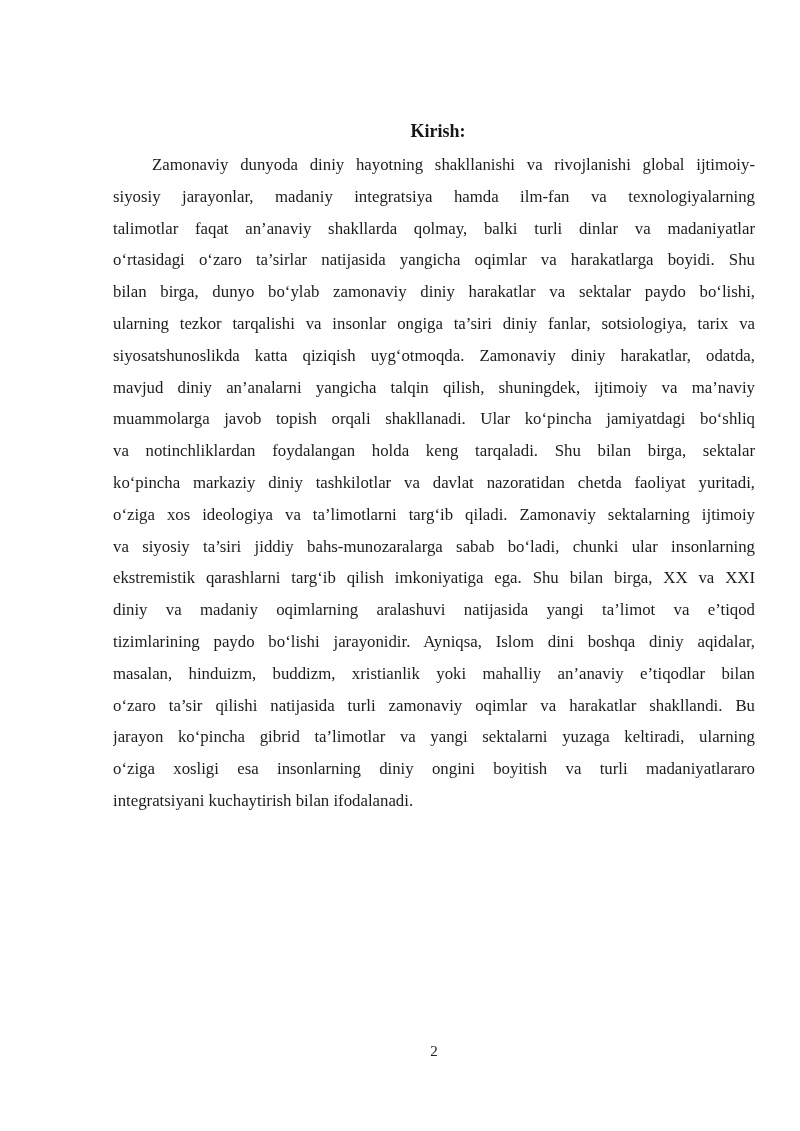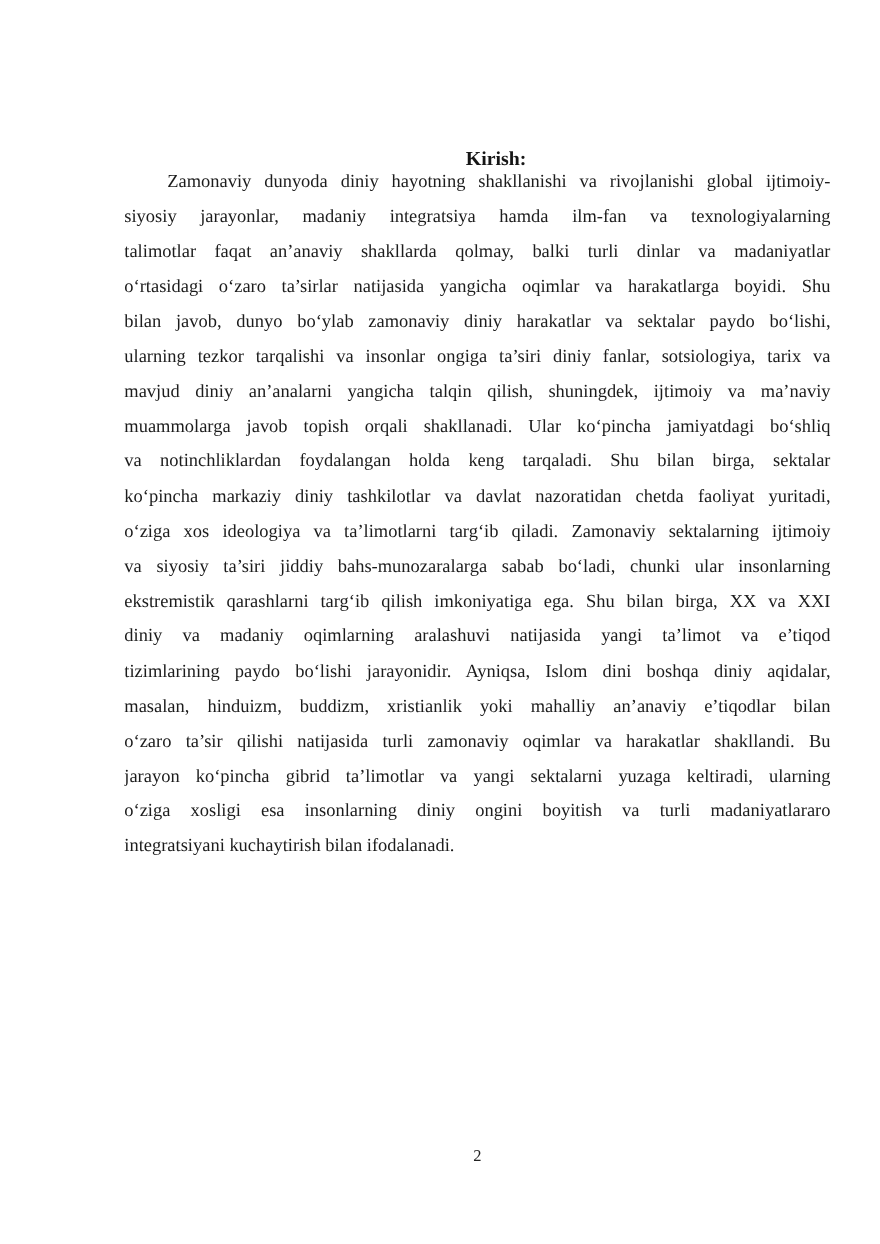--- a/index.html
+++ b/index.html
@@ -20,21 +20,21 @@
     left: 113px;
     top: 0;
     width: 642px;
     height: 1131px;
   }
   .doc-title {
     position: absolute;
     top: 111px;
     left: 0;
     width: 100%;
-    margin: 17px;
+    margin: 4px;
     text-align: center;
     font-size: 18px;
     font-weight: bold;
     line-height: 32px;
     color: #161616;
   }
   .paragraph {
     position: absolute;
     top: 149px;
     left: 0;
@@ -72,22 +72,23 @@
 
 <div class="content">
 
   <h1 class="doc-title">Kirish:</h1>
 
   <div class="paragraph">
     <div class="line indent">Zamonaviy dunyoda diniy hayotning shakllanishi va rivojlanishi global ijtimoiy-</div>
     <div class="line">siyosiy jarayonlar, madaniy integratsiya hamda ilm-fan va texnologiyalarning</div>
     <div class="line">talimotlar faqat an’anaviy shakllarda qolmay, balki turli dinlar va madaniyatlar</div>
     <div class="line">o‘rtasidagi o‘zaro ta’sirlar natijasida yangicha oqimlar va harakatlarga boyidi. Shu</div>
-    <div class="line">bilan javob, dunyo bo‘ylab zamonaviy diniy harakatlar va sektalar paydo bo‘lishi,</div>
+    <div class="line">bilan birga, dunyo bo‘ylab zamonaviy diniy harakatlar va sektalar paydo bo‘lishi,</div>
     <div class="line">ularning tezkor tarqalishi va insonlar ongiga ta’siri diniy fanlar, sotsiologiya, tarix va</div>
+    <div class="line">siyosatshunoslikda katta qiziqish uyg‘otmoqda. Zamonaviy diniy harakatlar, odatda,</div>
     <div class="line">mavjud diniy an’analarni yangicha talqin qilish, shuningdek, ijtimoiy va ma’naviy</div>
     <div class="line">muammolarga javob topish orqali shakllanadi. Ular ko‘pincha jamiyatdagi bo‘shliq</div>
     <div class="line">va notinchliklardan foydalangan holda keng tarqaladi. Shu bilan birga, sektalar</div>
     <div class="line">ko‘pincha markaziy diniy tashkilotlar va davlat nazoratidan chetda faoliyat yuritadi,</div>
     <div class="line">o‘ziga xos ideologiya va ta’limotlarni targ‘ib qiladi. Zamonaviy sektalarning ijtimoiy</div>
     <div class="line">va siyosiy ta’siri jiddiy bahs-munozaralarga sabab bo‘ladi, chunki ular insonlarning</div>
     <div class="line">ekstremistik qarashlarni targ‘ib qilish imkoniyatiga ega. Shu bilan birga, XX va XXI</div>
     <div class="line">diniy va madaniy oqimlarning aralashuvi natijasida yangi ta’limot va e’tiqod</div>
     <div class="line">tizimlarining paydo bo‘lishi jarayonidir. Ayniqsa, Islom dini boshqa diniy aqidalar,</div>
     <div class="line">masalan, hinduizm, buddizm, xristianlik yoki mahalliy an’anaviy e’tiqodlar bilan</div>

